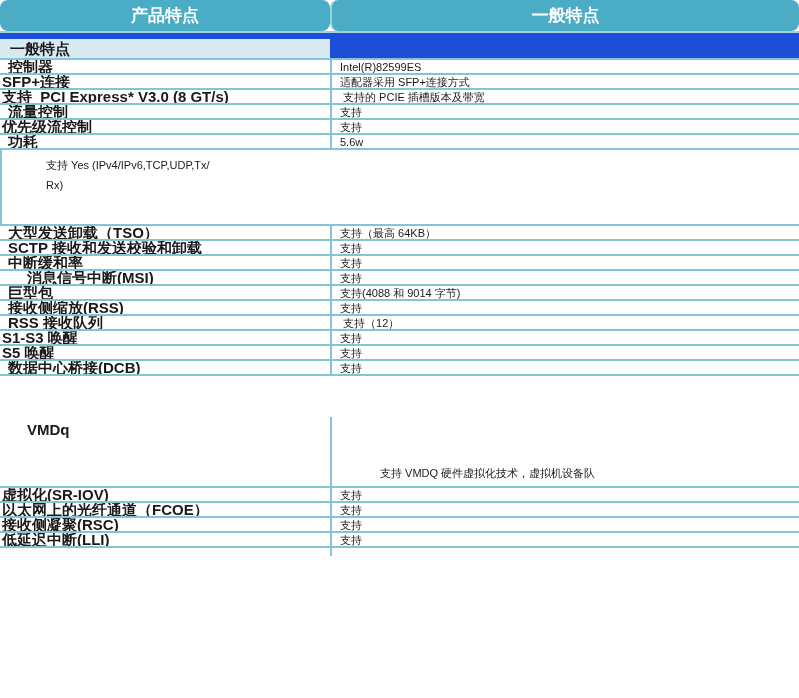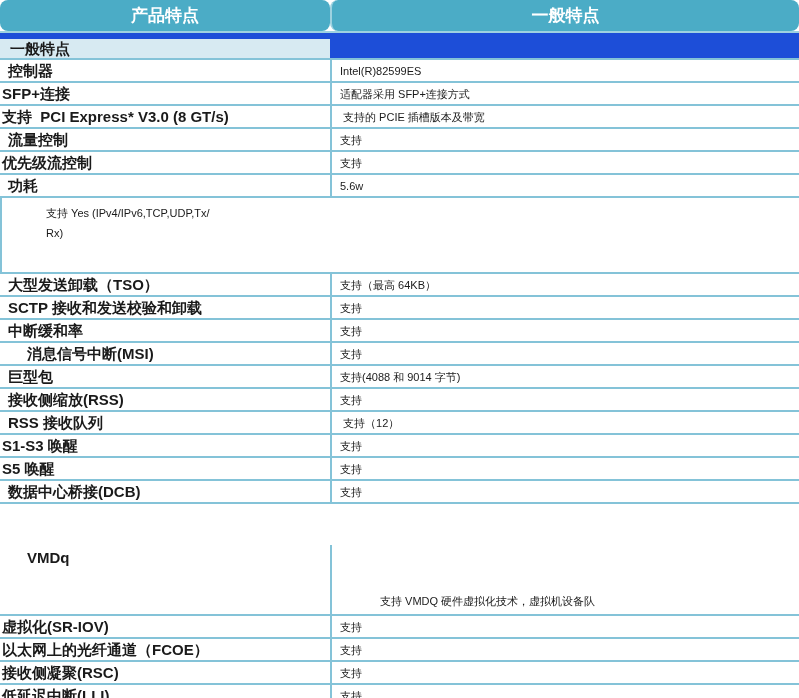--- a/index.html
+++ b/index.html
@@ -64,21 +64,21 @@
   }
   
   .row-section {
     height: 27px;
     background: #1d4ed8;
     align-items: flex-end;
   }
   .row-section .cell { background: #D7EAF2; }
   .row-section .cell-feature { padding-left: 10px; }
   
-  .row-normal { height: 23px; }
+  .row-normal { height: 15px; }
   .row-tall-value-top { height: 76px; }
   .row-tall-value-top .cell-feature {
     align-items: flex-end;
     padding-bottom: 6px;
   }
   .row-tall-value-top .cell-value {
     align-items: flex-start;
     padding-top: 5px;
     padding-left: 44px;
   }

